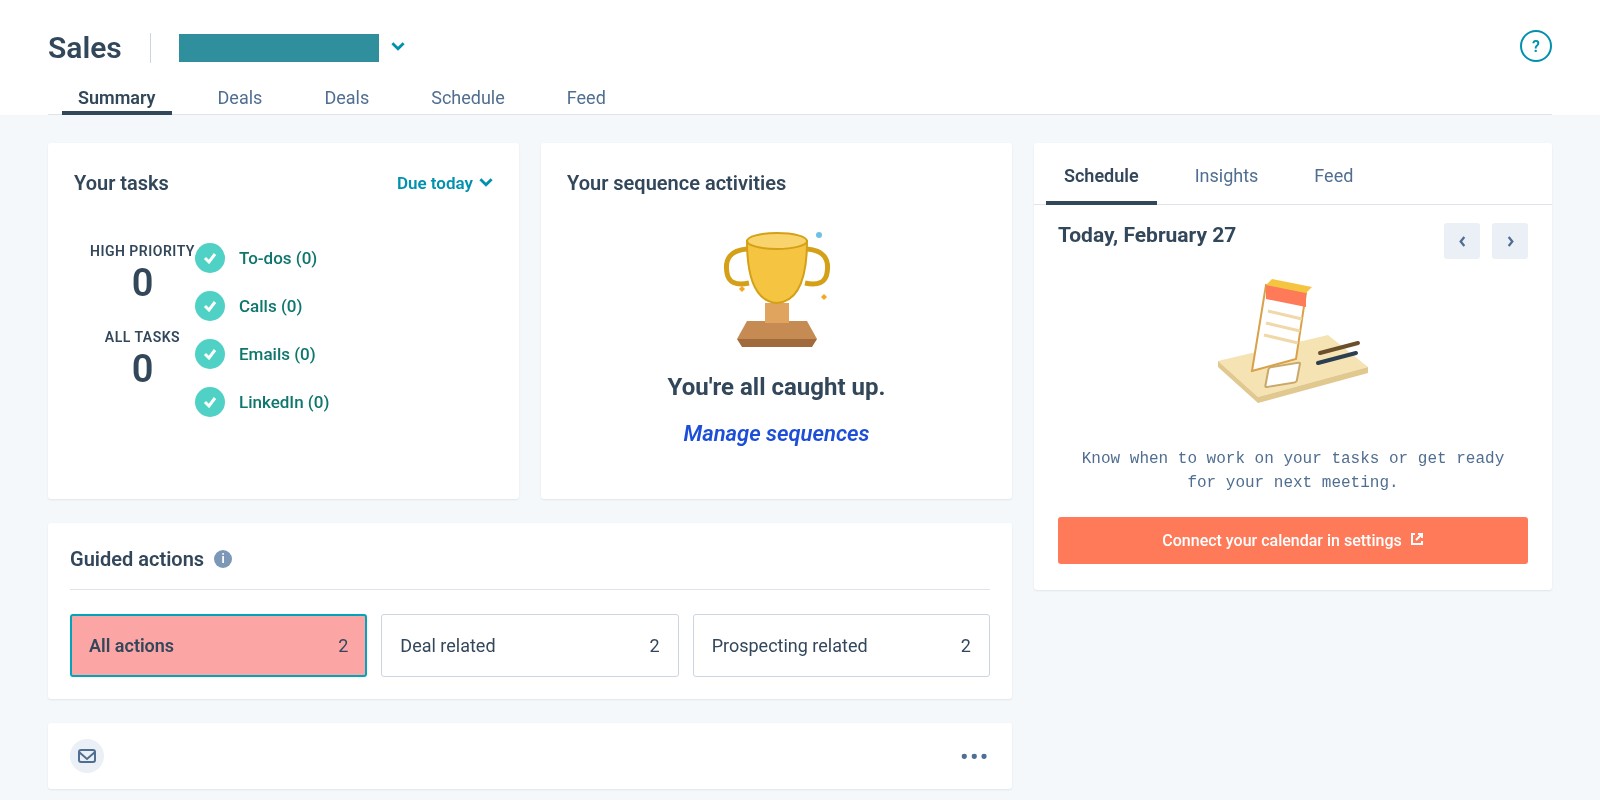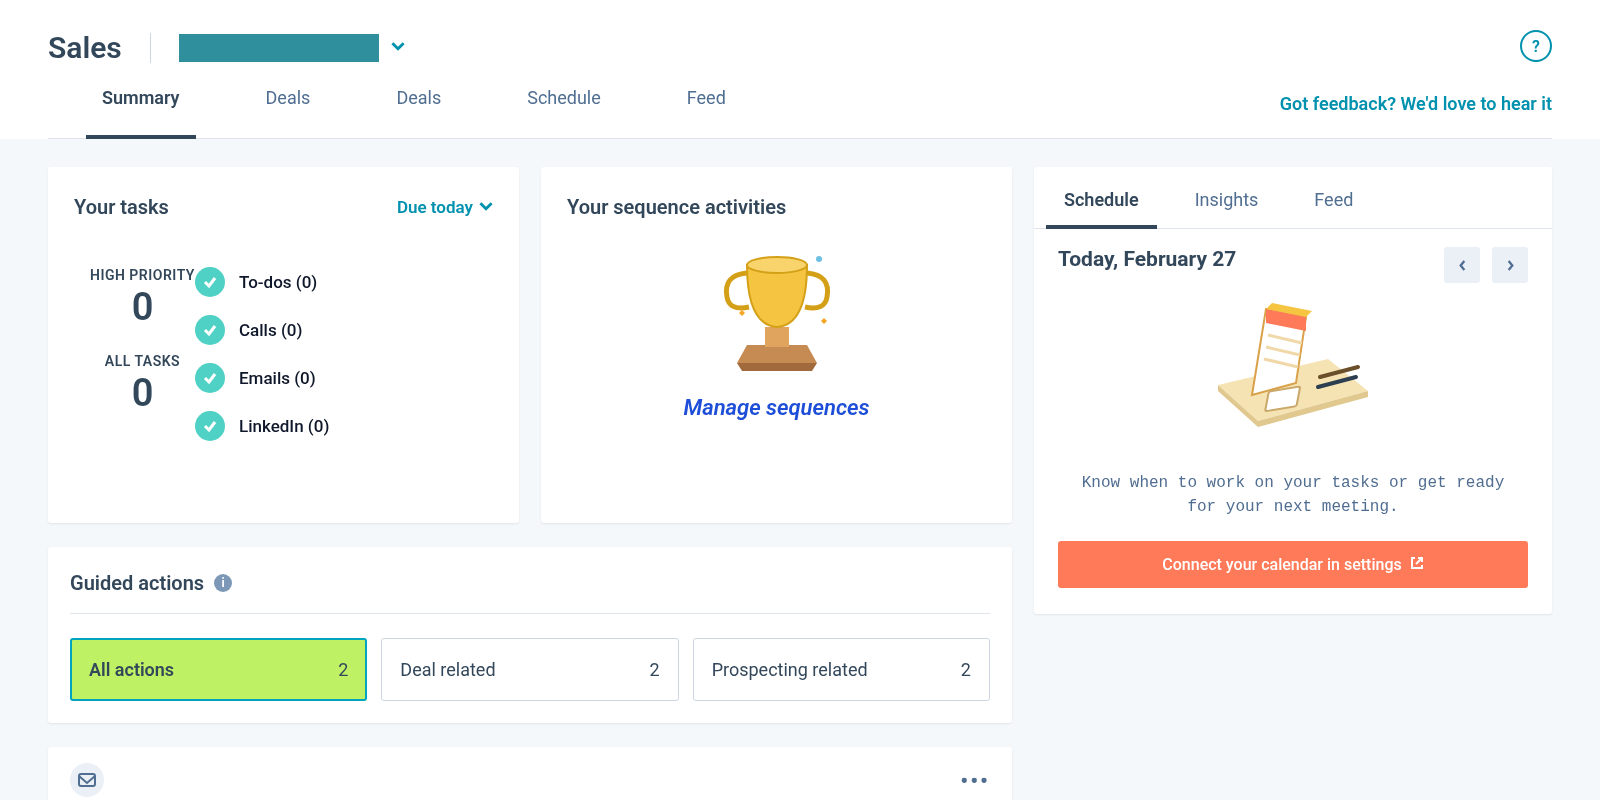--- a/index.html
+++ b/index.html
@@ -68,26 +68,25 @@
     justify-content: space-between;
     align-items: center;
     border-bottom: 1px solid #dfe3eb;
   }
   .tabs {
     display: flex;
     gap: 62px;
     padding-left: 30px;
   }
   .tab {
-    padding: 0 0 30px 0;
+    padding: 0 0 6px 0;
     font-size: 18px;
     color: #506e91;
     cursor: pointer;
     position: relative;
-    margin-left: 24px;
   }
   .tab.active {
     font-weight: 600;
     color: #33475b;
   }
   .tab.active::after {
     content: "";
     position: absolute;
     left: -16px;
     right: -16px;
@@ -123,21 +122,21 @@
 
   .card-title { font-size: 20px; font-weight: 600; color:#33475b; }
   .tasks-head { display:flex; justify-content:space-between; align-items:center; margin-bottom: 48px;}
   .due-select { color:#0091ae; font-weight:600; font-size:17px; display:flex; align-items:center; gap:6px; cursor:pointer;}
 
   .tasks-body { display:flex; }
   .tasks-left { text-align:center; padding-left:16px; }
   .stat-label { font-size:14px; font-weight:600; letter-spacing:0.5px; color:#33475b; }
   .stat-num { font-size:38px; font-weight:600; color:#33475b; margin-top:2px; margin-bottom: 24px;}
   .tasks-right { display:flex; flex-direction:column; gap: 18px; }
-  .task-type { display:flex; align-items:center; gap:14px; font-size:17px; font-weight:500; color:#0f172a;}
+  .task-type { display:flex; align-items:center; gap:14px; font-size:17px; font-weight:500; color:#0f766e;}
   .check-circle {
     width:30px; height:30px; border-radius:50%; background:#4fd1c5;
     display:flex; align-items:center; justify-content:center; color:#fff;
   }
   .check-circle svg { width:16px; height:16px; stroke:#fff; stroke-width:3; fill:none; }
 
   
   .seq-card { display:flex; flex-direction:column; align-items:center; }
   .seq-card .card-title { align-self:flex-start; margin-bottom: 10px;}
   .trophy-placeholder {
@@ -152,21 +151,21 @@
   .info-icon {
     width:18px; height:18px; border-radius:50%; background:#7c98b6; color:#fff;
     display:flex; align-items:center; justify-content:center; font-size:12px; font-weight:700;
   }
   .guided-tabs { display:flex; gap:14px; padding-bottom:22px; border-top:1px solid #dfe3eb; padding-top:24px; }
   .guided-tab {
     flex:1; border:1px solid #cbd6e2; border-radius:3px;
     padding: 20px 18px; display:flex; justify-content:space-between; align-items:center;
     font-size:18px; font-weight:400; color:#33475b; cursor:pointer;
   }
-  .guided-tab.active { background:#bef264; border:2px solid #00a4bd; font-weight:600; padding:19px 17px;}
+  .guided-tab.active { background:#fca5a5; border:2px solid #00a4bd; font-weight:600; padding:19px 17px;}
   .guided-tab .count { font-weight:400; }
 
   .action-item-card {  padding:16px 22px; display:flex; align-items:center; justify-content:space-between;}
   .action-left { display:flex; align-items:center; gap:18px; }
   .action-icon-circle {
     width:34px; height:34px; border-radius:50%; background:#eaf0f6;
     display:flex; align-items:center; justify-content:center;
   }
   .action-text { font-size:18px; color:#506e91; }
   .ellipsis { font-size:22px; font-weight:700; color:#506e91; cursor:pointer; letter-spacing:2px;}
@@ -217,21 +216,20 @@
   <div class="help-btn">?</div>
 
   <div class="tabs-row">
     <div class="tabs">
       <div class="tab active">Summary</div>
       <div class="tab">Deals</div>
       <div class="tab">Deals</div>
       <div class="tab">Schedule</div>
       <div class="tab">Feed</div>
     </div>
-    <div class="feedback-link">Got feedback? We'd love to hear it</div>
   </div>
 </div>
 
 <div class="content">
   <div class="left-col">
     <div class="row-cards">
 
       <div class="card tasks-card">
         <div class="tasks-head">
           <div class="card-title">Your tasks</div>
@@ -297,20 +295,21 @@
             <rect x="48" y="92" width="24" height="20" fill="#e0a45e"></rect>
             <path d="M30 30 Q30 90 60 92 Q90 90 90 30 Z" fill="#f5c542" stroke="#d4a017" stroke-width="2"></path>
             <ellipse cx="60" cy="30" rx="30" ry="8" fill="#f9d36b" stroke="#d4a017" stroke-width="2"></ellipse>
             <path d="M30 38 Q6 40 10 62 Q12 76 32 72" fill="none" stroke="#d4a017" stroke-width="5"></path>
             <path d="M90 38 Q114 40 110 62 Q108 76 88 72" fill="none" stroke="#d4a017" stroke-width="5"></path>
             <circle cx="102" cy="24" r="3" fill="#6ec1e4"></circle>
             <path d="M22 78 l3 -3 l3 3 l-3 3 z" fill="#f5a623"></path>
             <path d="M104 86 l3 -3 l3 3 l-3 3 z" fill="#f5a623"></path>
           </svg>
         </div>
+        <div class="caught-up">You're all caught up.</div>
         <div class="manage-link">Manage sequences</div>
       </div>
     </div>
 
     <div class="card guided-card">
       <div class="guided-head">
         <div class="card-title">Guided actions</div>
         <div class="info-icon">i</div>
       </div>
       <div class="guided-tabs">

